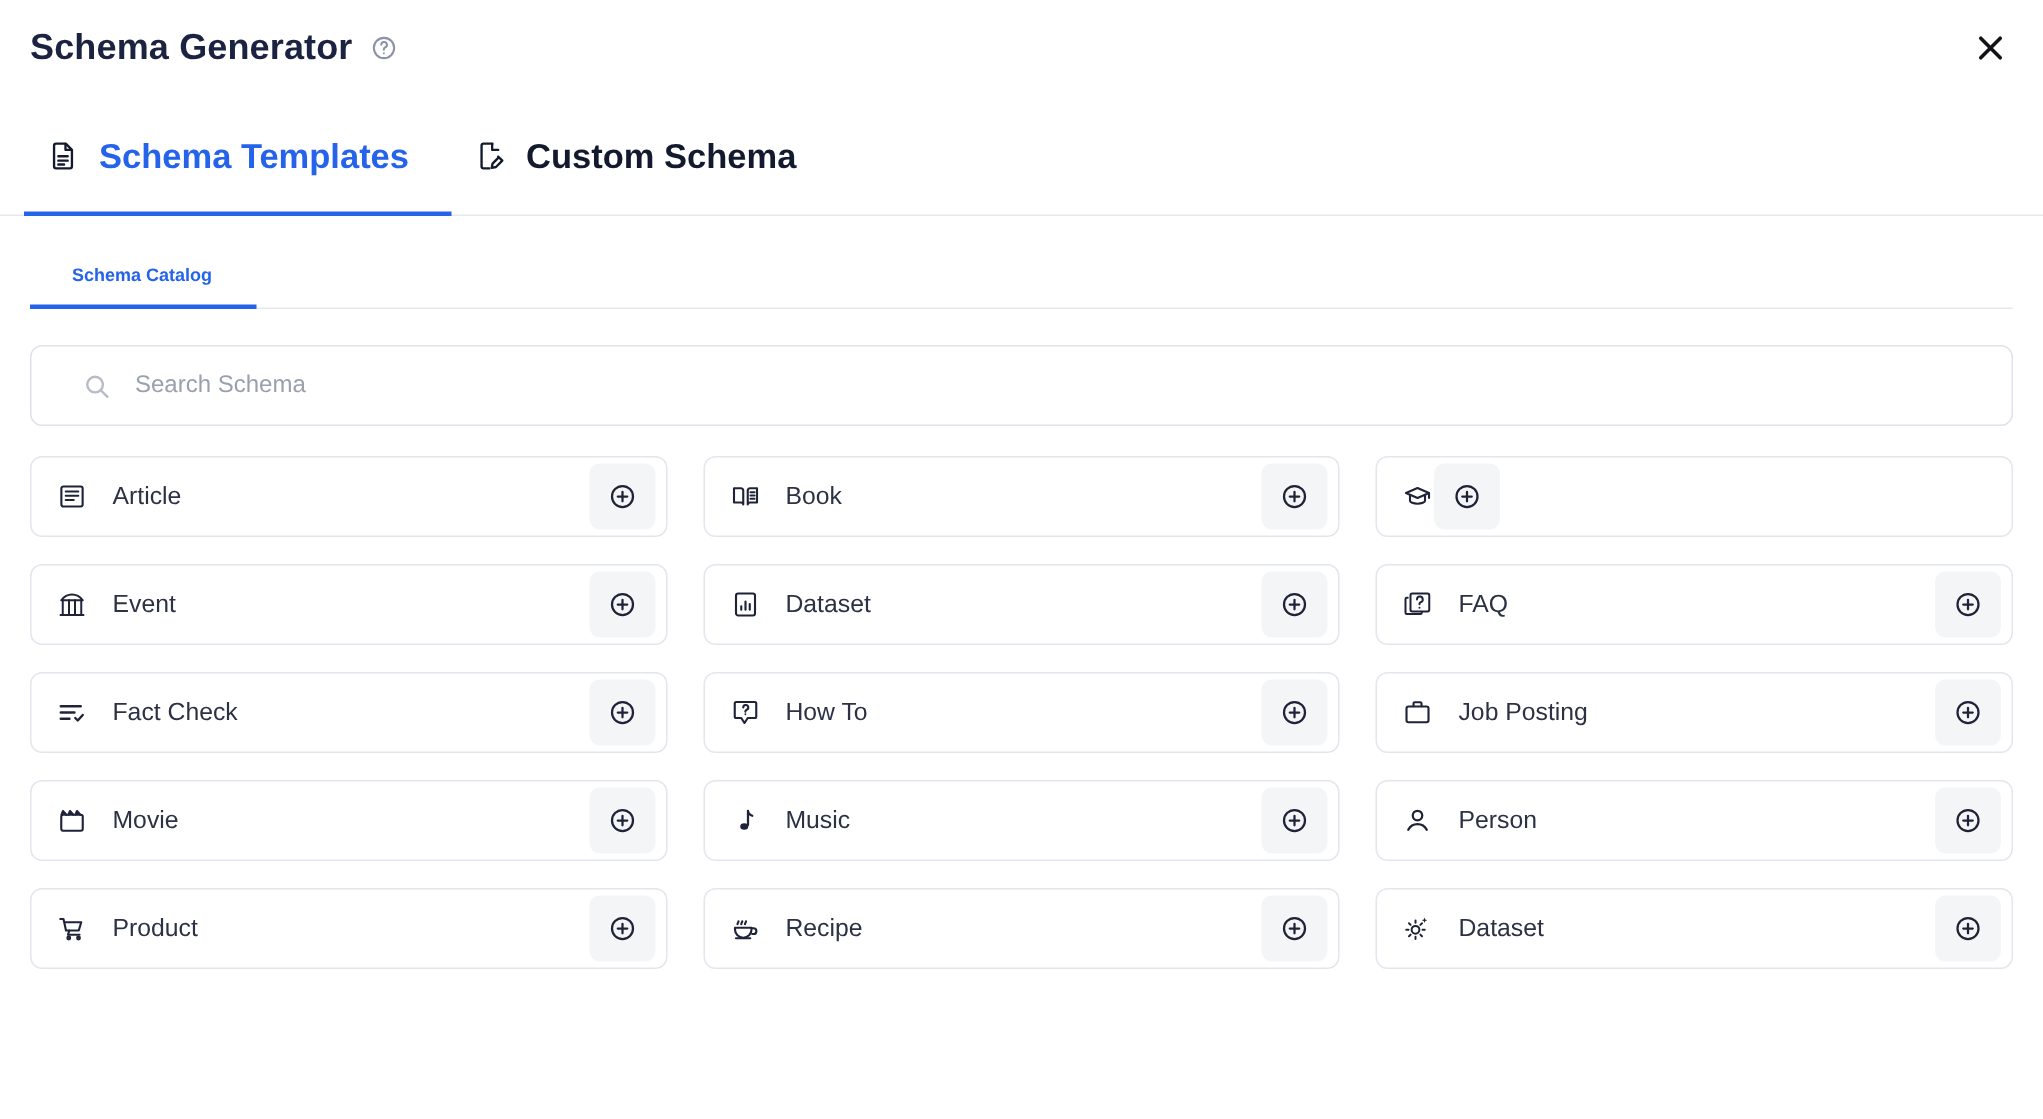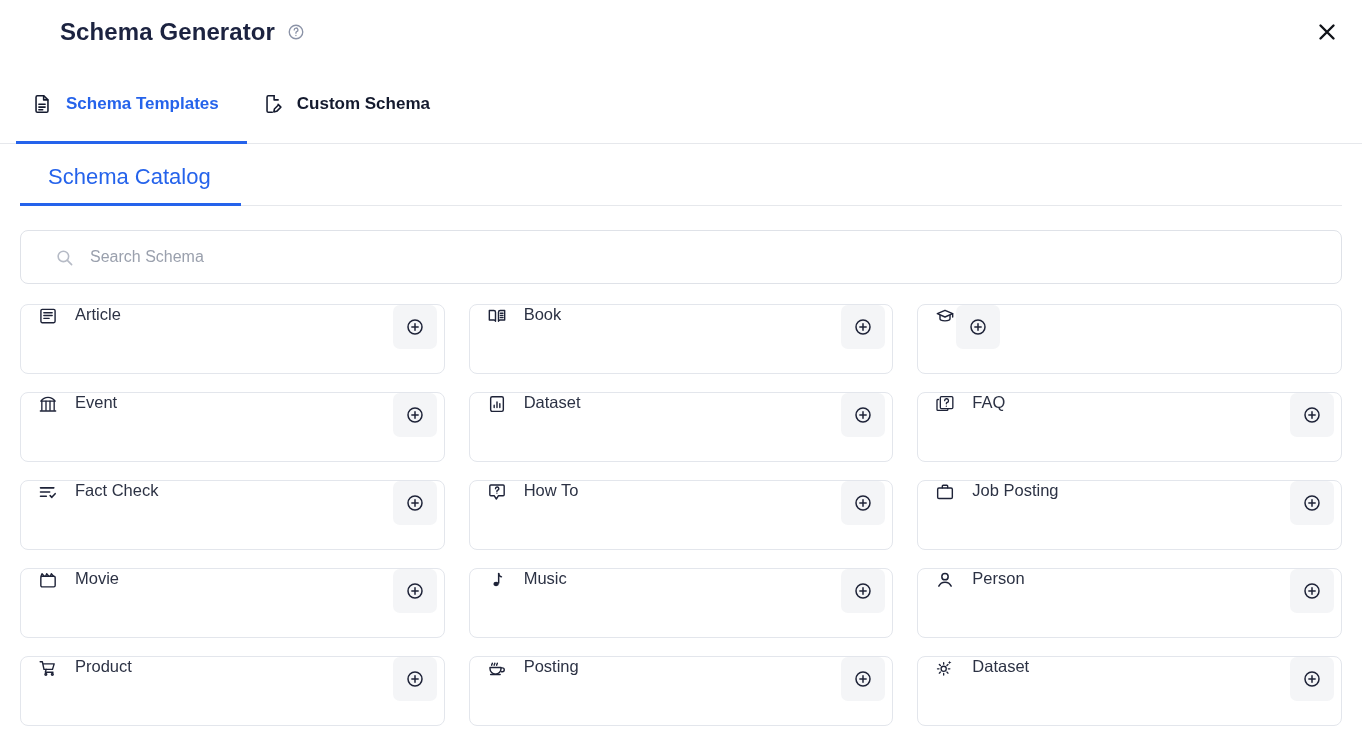--- a/index.html
+++ b/index.html
@@ -17,21 +17,20 @@
     height: 64px;
     display: flex;
     align-items: center;
     padding: 0 20px;
   }
   .app-title {
     font-size: 24px;
     font-weight: 700;
     color: #1c2340;
     letter-spacing: .1px;
-    margin-left: 40px;
   }
   .help-icon {
     margin-left: 12px;
     width: 18px; height: 18px;
     display: inline-flex;
     align-items: center; justify-content: center;
     color: #8b93a7;
     cursor: pointer;
   }
   .close-btn {
@@ -62,21 +61,21 @@
   }
   .tab {
     position: relative;
     height: 100%;
     display: flex;
     align-items: center;
     gap: 12px;
     padding: 0 28px 0 14px;
     cursor: pointer;
     color: #141a2e;
-    font-size: 17px;
+    font-size: 23px;
     font-weight: 700;
   }
   .tab .tab-ico {
     display: inline-flex;
     align-items: center;
     justify-content: center;
     width: 24px; height: 24px;
     color: #141a2e;
   }
   .tab.active { color: #2563eb; }
@@ -102,22 +101,22 @@
   .subtabbar::after {
     content: "";
     position: absolute;
     left: 0; right: 0; bottom: 0;
     height: 1px;
     background: #e6e8ec;
   }
   .subtab {
     position: relative;
     padding: 0 30px 16px 28px;
-    font-size: 22px;
-    font-weight: 400;
+    font-size: 12px;
+    font-weight: 700;
     color: #2563eb;
     cursor: pointer;
   }
   .subtab.active::after {
     content: "";
     position: absolute;
     left: 0; right: 0; bottom: 0;
     height: 3px;
     background: #2563eb;
     z-index: 2;
@@ -154,25 +153,25 @@
 
   
   .grid {
     margin: 20px 20px 0 20px;
     display: grid;
     grid-template-columns: repeat(3, 1fr);
     column-gap: 24px;
     row-gap: 18px;
   }
   .card {
-    height: 70px;
+    height: 54px;
     border: 1px solid #e3e6ec;
     border-radius: 8px;
     display: flex;
-    align-items: flex-start;
+    align-items: center;
     padding: 0 7px 0 16px;
     background: #fff;
     cursor: pointer;
   }
   .card-ico {
     width: 22px; height: 22px;
     display: inline-flex;
     align-items: center; justify-content: center;
     color: #1e2338;
     flex: 0 0 auto;
@@ -476,21 +475,21 @@
 
   <div class="card">
     <span class="card-ico">
       <svg width="20" height="20" viewBox="0 0 24 24" fill="none" stroke="currentColor" stroke-width="1.7" stroke-linecap="round" stroke-linejoin="round">
         <path d="M3.6 11.4h13.2v1.4a6.6 6.6 0 0 1-13.2 0z"></path>
         <path d="M16.8 11.8h1.6a2.3 2.3 0 0 1 0 4.6h-1.1"></path>
         <path d="M5.6 8.6c0-1 .8-1.4.8-2.4M8.6 8.6c0-1 .8-1.4.8-2.4M11.6 8.6c0-1 .8-1.4.8-2.4"></path>
         <path d="M4.4 19.8h11.4"></path>
       </svg>
     </span>
-    <span class="card-label">Posting</span>
+    <span class="card-label">Recipe</span>
     <span class="add-btn">
       <svg width="20" height="20" viewBox="0 0 24 24" fill="none" stroke="currentColor" stroke-width="1.8" stroke-linecap="round">
           <circle cx="12" cy="12" r="8.4"></circle>
           <path d="M12 8.2v7.6M8.2 12h7.6"></path>
         </svg>
     </span>
   </div>
 
   <div class="card">
     <span class="card-ico">

